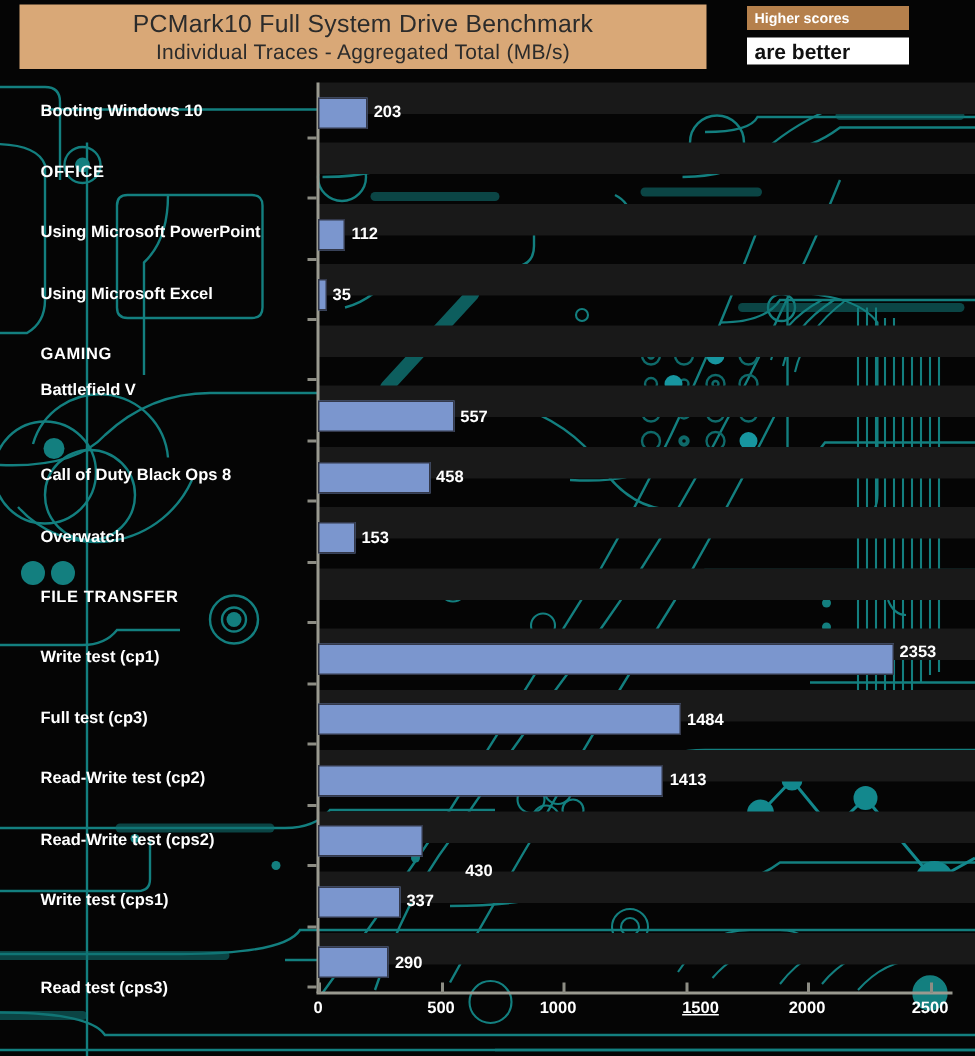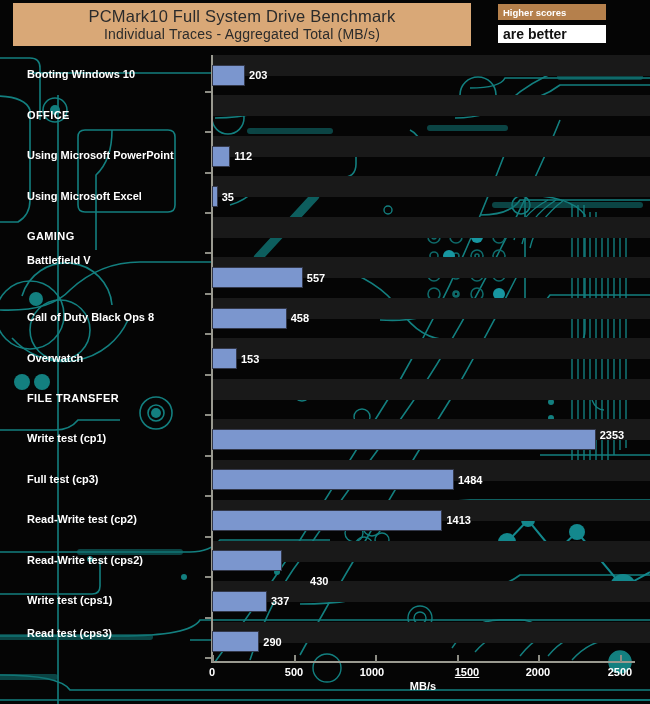--- a/index.html
+++ b/index.html
@@ -256,21 +256,20 @@
   <div class="title-box">
     <div class="title-line1">PCMark10 Full System Drive Benchmark</div>
     <div class="title-line2">Individual Traces - Aggregated Total (MB/s)</div>
   </div>
   <div class="hs-box">Higher scores</div>
   <div class="ab-box">are better</div>
 
   <div class="chart" id="chart-layer">
     <div class="axis-line"></div>
     <div class="xaxis-line"></div>
-    <div class="xaxis-title">MB/s</div>
   <div class="ytick" style="top: 91px;"></div>
       <div class="row-label" style="top: 68px;">Booting Windows 10</div>
       <div class="bar" style="left: 212px; top: 65px; width: 33.1046px; height: 21.0427px; background: rgb(123, 150, 206);"></div>
       <div class="bar-value" style="left: 249.105px; top: 69px; text-align: right;">203</div>
       <div class="ytick" style="top: 131px;"></div>
       <div class="row-label section" style="top: 109px;">OFFICE</div>
       <div class="ytick" style="top: 172px;"></div>
       <div class="row-label" style="top: 149px;">Using Microsoft PowerPoint</div>
       <div class="bar" style="left: 212px; top: 146px; width: 18.2646px; height: 21.0427px; background: rgb(123, 150, 206);"></div>
       <div class="bar-value" style="left: 234.265px; top: 150px;">112</div>
@@ -308,21 +307,21 @@
       <div class="bar-value" style="left: 446.428px; top: 514px;">1413</div>
       <div class="ytick" style="top: 576px;"></div>
       <div class="row-label" style="top: 554px;">Read-Write test (cps2)</div>
       <div class="bar" style="left: 212px; top: 550px; width: 70.1231px; height: 21.0427px; background: rgb(123, 150, 206);"></div>
       <div class="bar-value" style="left: 286.123px; top: 575px; margin-left: 24px;">430</div>
       <div class="ytick" style="top: 617px;"></div>
       <div class="row-label" style="top: 594px;">Write test (cps1)</div>
       <div class="bar" style="left: 212px; top: 591px; width: 54.9569px; height: 21.0427px; background: rgb(123, 150, 206);"></div>
       <div class="bar-value" style="left: 270.957px; top: 595px;">337</div>
       <div class="ytick" style="top: 657px;"></div>
-      <div class="row-label" style="top: 627px;">Read test (cps3)</div>
+      <div class="row-label" style="top: 653px;">Read test (cps3)</div>
       <div class="bar" style="left: 212px; top: 631px; width: 47.2923px; height: 21.0427px; background: rgb(123, 150, 206);"></div>
       <div class="bar-value" style="left: 263.292px; top: 636px;">290</div>
       <div class="xtick" style="left: 212px;"></div>
       <div class="xtlabel" style="left: 182px;">0</div>
       <div class="xtick" style="left: 294px;"></div>
       <div class="xtlabel" style="left: 264px;">500</div>
       <div class="xtick" style="left: 375px;"></div>
       <div class="xtlabel" style="left: 342px;">1000</div>
       <div class="xtick" style="left: 457px;"></div>
       <div class="xtlabel" style="left: 437px; text-decoration: underline;">1500</div>

